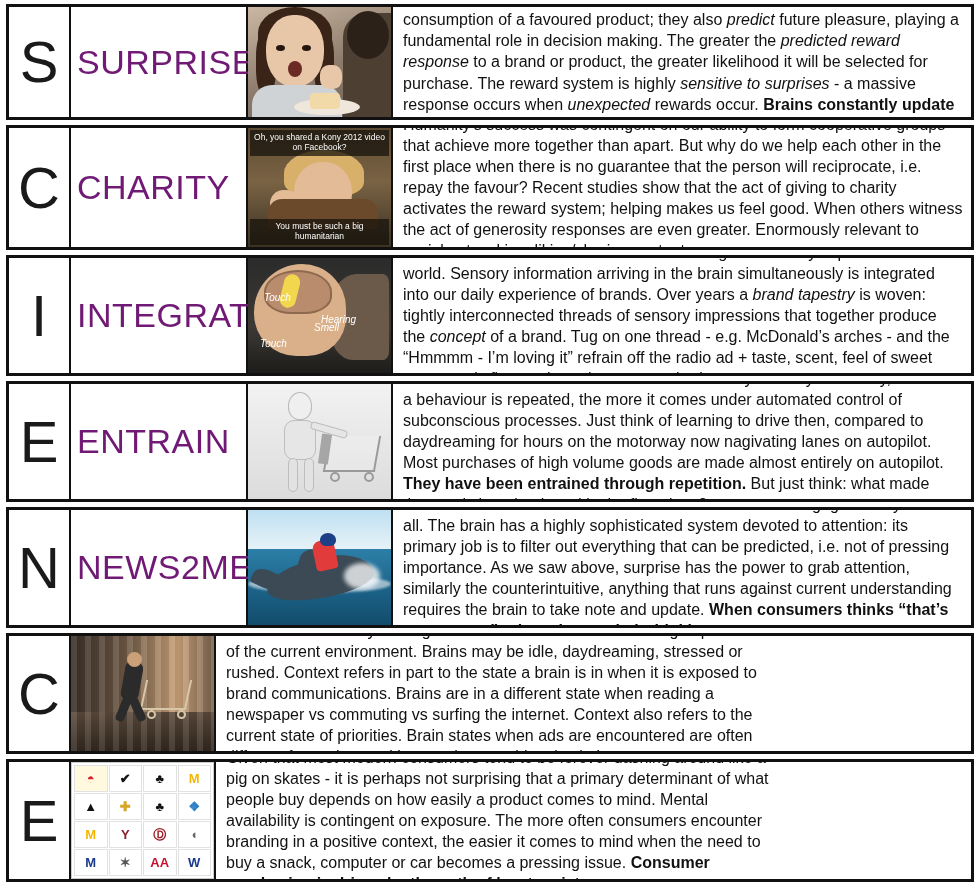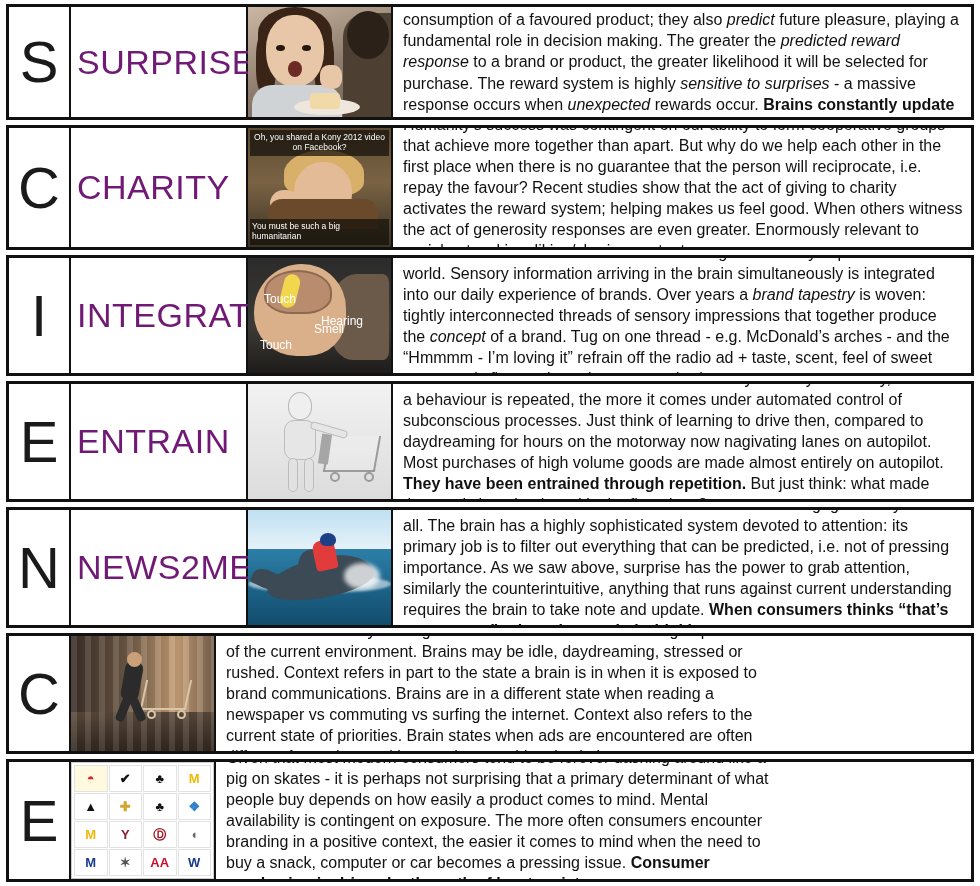--- a/index.html
+++ b/index.html
@@ -111,33 +111,33 @@
   .sur-body { position:absolute; left:4px; top:78px; width:90px; height:40px; background:#cfd3d6; border-radius:20px 20px 0 0; }
   .sur-hand { position:absolute; left:72px; top:58px; width:22px; height:24px; background:#e8c6a8; border-radius:40%; }
   .sur-guy { position:absolute; right:-4px; top:6px; width:52px; height:112px; background:#4d4033; border-radius:24px 0 0 0; }
   .sur-guyhead { position:absolute; right:2px; top:4px; width:42px; height:48px; background:#2c2119; border-radius:50%; }
   .sur-plate { position:absolute; left:46px; bottom:2px; width:66px; height:16px; background:#efe6dc; border-radius:50%; }
   .sur-cake { position:absolute; left:62px; bottom:8px; width:30px; height:16px; background:#f2d9a8; border-radius:4px; }
 
   
   .charity-bg { background: linear-gradient(180deg,#5d4a32 0%, #7a6344 45%, #3c3224 100%); }
   .ch-caption-top { position:absolute; top:2px; left:2px; right:2px; background:rgba(20,16,10,0.72); color:#fff; font-size:8.5px; line-height:1.15; text-align:center; padding:3px 2px; font-family:"Liberation Sans",sans-serif; }
-  .ch-caption-bot { position:absolute; bottom:2px; left:2px; right:2px; background:rgba(20,16,10,0.72); color:#fff; font-size:8.5px; line-height:1.15; text-align:left; padding:3px 2px; font-family:"Liberation Sans",sans-serif; }
+  .ch-caption-bot { position:absolute; bottom:2px; left:2px; right:2px; background:rgba(20,16,10,0.72); color:#fff; font-size:8.5px; line-height:1.15; text-align:center; padding:3px 2px; font-family:"Liberation Sans",sans-serif; }
   .ch-face { position:absolute; left:46px; top:34px; width:58px; height:62px; background:#e3bb96; border-radius:48%; }
   .ch-hair { position:absolute; left:36px; top:22px; width:80px; height:46px; background:#d8b06a; border-radius:50% 50% 30% 30%; }
   .ch-hand { position:absolute; left:22px; top:62px; width:30px; height:30px; background:#e3bb96; border-radius:45%; }
   .ch-coat { position:absolute; left:20px; bottom:18px; width:110px; height:30px; background:#6b4a2c; border-radius:14px 14px 0 0; }
 
   
   .int-bg { background: linear-gradient(180deg,#2b2b2b 0%, #3d3a36 60%, #1d1c1a 100%); }
   .int-head { position:absolute; left:6px; top:6px; width:92px; height:92px; background:#d9b089; border-radius:52% 48% 42% 46%; }
   .int-brain { position:absolute; left:16px; top:12px; width:68px; height:44px; background:#b88c6d; border-radius:50% 50% 40% 40%; border:2px solid #8d6a4f; }
   .int-streak { position:absolute; left:34px; top:16px; width:16px; height:34px; background:#f2d74e; border-radius:8px; transform:rotate(14deg); }
   .int-prof { position:absolute; right:2px; top:16px; width:60px; height:86px; background:#6b5a4a; border-radius:46% 10% 10% 40%; }
-  .int-lbl { position:absolute; color:#ffffff; font-size:12px; font-family:"Liberation Sans",sans-serif; }
+  .int-lbl { position:absolute; color:#ffffff; font-size:10px; font-family:"Liberation Sans",sans-serif;font-style:italic; }
   .int-l1 { left:16px; top:34px; }
   .int-l2 { left:34px; top:56px;padding-left:39px; }
   .int-l3 { left:66px; top:64px; }
   .int-l4 { left:12px; top:80px; }
 
   
   .ent-bg { background: linear-gradient(180deg,#f2f2f2 0%, #dcdcdc 100%); }
   .ent-head { position:absolute; left:40px; top:8px; width:24px; height:28px; background:#efefef; border:1px solid #b8b8b8; border-radius:50% 50% 45% 45%; }
   .ent-torso { position:absolute; left:36px; top:36px; width:32px; height:40px; background:#e6e6e6; border:1px solid #bdbdbd; border-radius:10px; }
   .ent-leg1 { position:absolute; left:40px; top:74px; width:10px; height:34px; background:#e2e2e2; border:1px solid #bdbdbd; border-radius:5px; }

